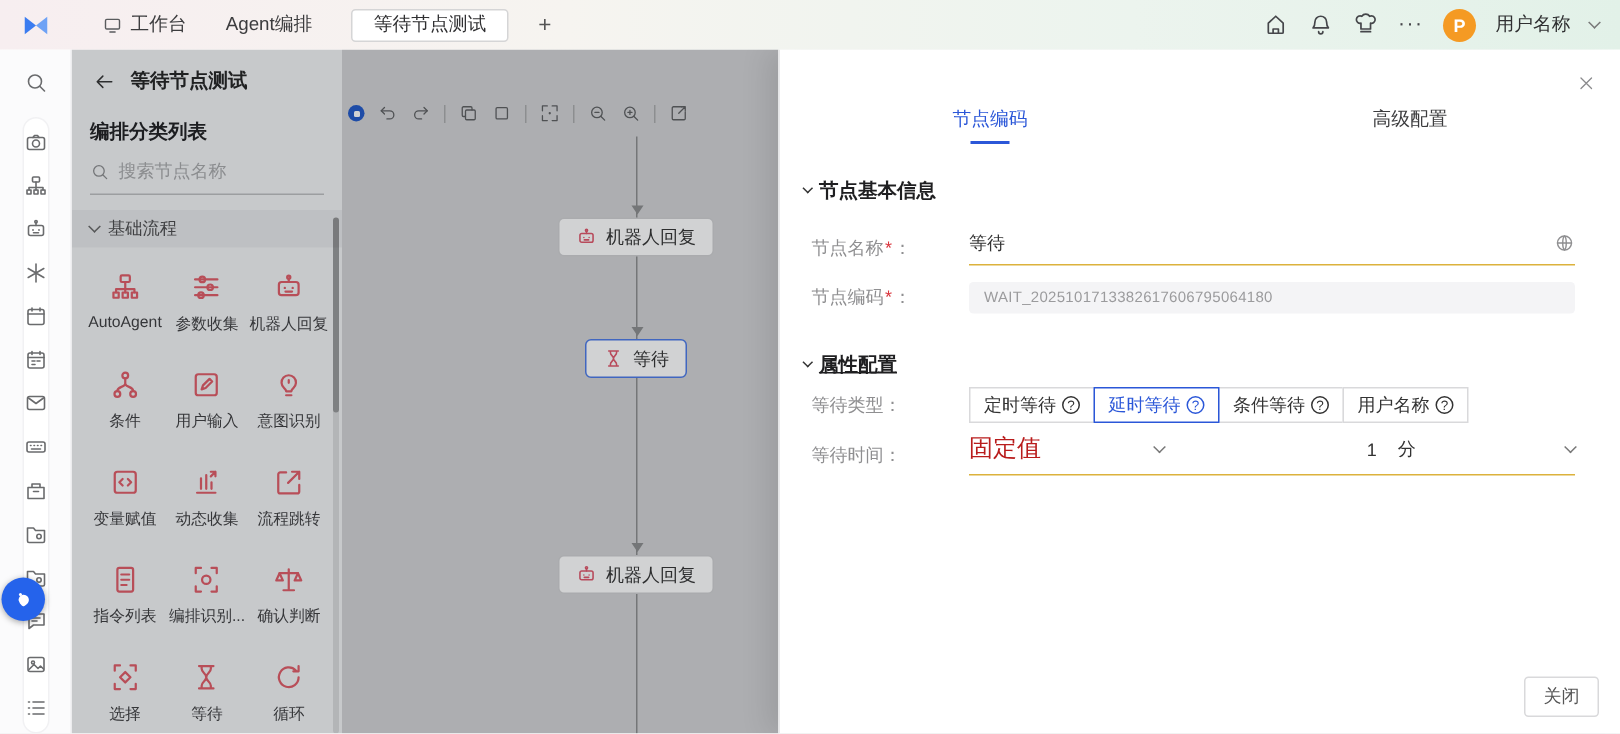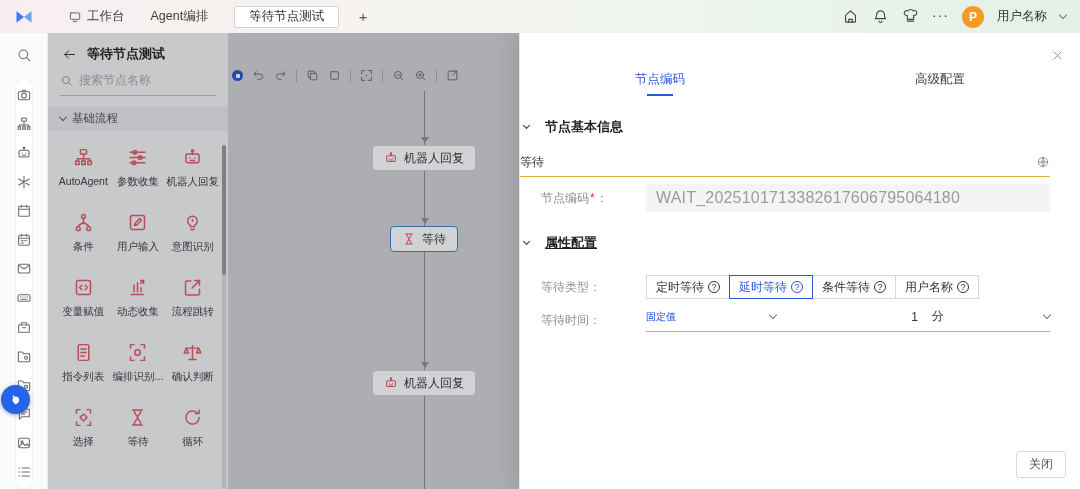--- a/index.html
+++ b/index.html
@@ -74,42 +74,42 @@
 
   
   .drawer{left:519px;top:33px;width:561px;height:456px;background:#fff;z-index:60;border-left:1px solid #e9e9eb;
     box-shadow:-8px 0 18px rgba(0,0,0,.10);padding-top:14px;}
   .dw-title{padding-left:20px;font-size:13px;color:#3a3a3c;}
   .dw-close{position:absolute;top:16px;right:16px;width:13px;height:13px;color:#8a8a8c;cursor:pointer;}
   .dw-tabs{display:flex;margin-top:24px;}
   .dw-tab{flex:1;text-align:center;font-size:12.5px;color:#3c3c3e;cursor:pointer;position:relative;padding-bottom:8px;}
   .dw-tab.active{color:#2b57d8;}
   .dw-tab.active:after{content:"";position:absolute;left:50%;transform:translateX(-50%);bottom:0;width:26px;height:2px;background:#2b57d8;}
-  .dw-sec{display:flex;align-items:center;gap:16px;padding-left:4px;font-size:13px;font-weight:bold;color:#1f1f21;}
+  .dw-sec{display:flex;align-items:center;gap:5px;padding-left:16px;font-size:13px;font-weight:bold;color:#1f1f21;}
   .dw-sec .chev{border-color:#333;width:5px;height:5px;}
   .sec1{margin-top:22px;} .sec2{margin-top:24px;text-decoration:underline;}
   .frow{display:flex;align-items:center;}
   .flabel{width:126px;padding-left:21px;font-size:12px;color:#8f8f91;flex:none;}
   .req{color:#d9363e;margin:0 1px;}
   .r1{margin-top:17px;height:24px;}
   .name-box{flex:1;margin-right:30px;display:flex;align-items:center;border-bottom:1px solid #dcb23c;padding-bottom:5px;}
   .name-box .val{font-size:12px;color:#333;flex:1;}
   .name-box .ic{width:14px;height:14px;color:#8f8f91;}
   .r2{margin-top:9px;height:24px;}
-  .code-box{flex:1;margin-right:30px;background:#f4f4f6;border-radius:3px;padding:5px 10px;font-size:16px;color:#9b9b9d;letter-spacing:.2px;}
-  .r3{margin-top:25px;height:20px;}
+  .code-box{flex:1;margin-right:30px;background:#f4f4f6;border-radius:3px;padding:5px 10px;font-size:10px;color:#9b9b9d;letter-spacing:.2px;}
+  .r3{margin-top:8px;height:20px;}
   .btn-group{display:flex;}
   .wt-btn{display:flex;align-items:center;gap:4px;height:24px;padding:0 9px;border:1px solid #d9d9db;background:#fff;
     font-size:12px;color:#333;margin-left:-1px;cursor:pointer;position:relative;}
   .wt-btn:first-child{margin-left:0;}
   .wt-btn.active{border-color:#2b57d8;color:#2b57d8;z-index:2;}
   .help{width:12px;height:12px;border:1px solid currentColor;border-radius:50%;font-size:9px;line-height:11px;text-align:center;color:inherit;}
   .r4{margin-top:10px;height:26px;}
   .time-row{flex:1;margin-right:30px;display:flex;align-items:center;border-bottom:1px solid #dcb23c;padding-bottom:6px;}
-  .time-mode{display:flex;align-items:center;width:130px;justify-content:space-between;font-size:10px;color:#1d4ed8;}
+  .time-mode{display:flex;align-items:center;width:130px;justify-content:space-between;font-size:16px;color:#b91c1c;}
   .sp135{flex:1.35;} .sp100{flex:1;}
   .time-val{font-size:12px;color:#333;}
   .time-unit{font-size:12px;color:#333;margin-left:14px;}
   .dw-footer-btn{position:absolute;right:14px;bottom:11px;background:#fff;border:1px solid #d9d9db;border-radius:3px;
     padding:4px 12px;font-size:12px;color:#555;cursor:pointer;}
 </style>
 </head>
 <body>
 
 <svg width="0" height="0" style="position:absolute">
@@ -396,20 +396,21 @@
       </svg>
   </div>
 
   <div class="palette abs">
     <div class="pal-head">
       <svg class="ic">
           <use href="#i-back"></use>
         </svg>
       <span>等待节点测试</span>
     </div>
+    <div class="pal-title">编排分类列表</div>
     <div class="pal-search">
       <svg class="ic">
           <use href="#i-search"></use>
         </svg>
       <span>搜索节点名称</span>
     </div>
     <div class="pal-section">
       <i class="chev"></i>
       <span>基础流程</span>
     </div>
@@ -579,20 +580,23 @@
       <div class="dw-tab active">节点编码</div>
       <div class="dw-tab">高级配置</div>
     </div>
 
     <div class="dw-sec sec1">
       <i class="chev"></i>
       <span>节点基本信息</span>
     </div>
 
     <div class="frow r1">
+      <div class="flabel">
+        <span>节点名称</span><span class="req">*</span><span>：</span>
+      </div>
       <div class="name-box">
         <span class="val">等待</span>
         <svg class="ic">
             <use href="#i-globe"></use>
           </svg>
       </div>
     </div>
 
     <div class="frow r2">
       <div class="flabel">

